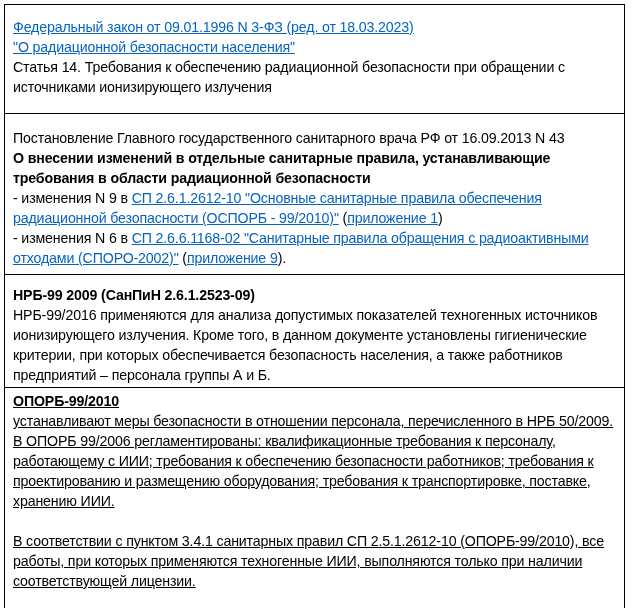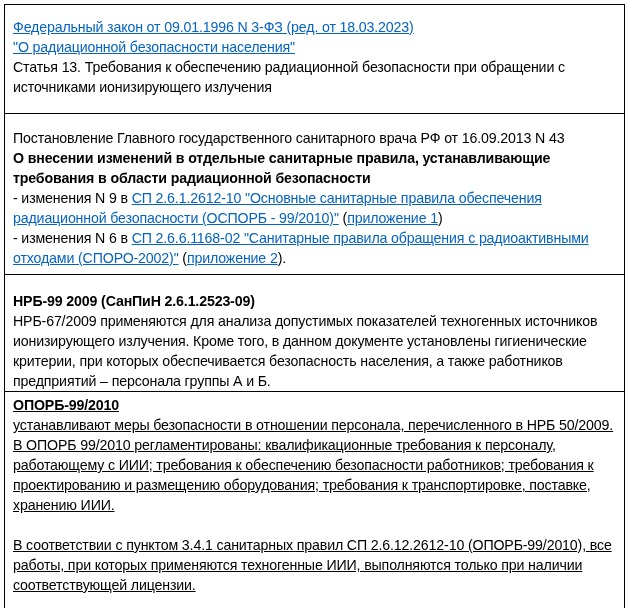--- a/index.html
+++ b/index.html
@@ -3,56 +3,56 @@
 <meta charset="utf-8">
 <style>
   html, body { margin: 0; padding: 0; background: #ffffff; }
   body { width: 632px; height: 608px; position: relative; overflow: hidden;
          font-family: "Liberation Sans", "DejaVu Sans", sans-serif; color: #000; }
   .doc-table { position: absolute; left: 4px; top: 4px; width: 621px; border-collapse: collapse; }
   .doc-table td { border: 1.5px solid #000; padding: 0 8px; vertical-align: top;
                   font-size: 14.2px; line-height: 20px; letter-spacing: -0.15px; }
   .row1 td { height: 109px; padding-top: 12px; box-sizing: border-box; }
   .row2 td { height: 161px; padding-top: 14px; box-sizing: border-box; }
-  .row3 td { height: 113px; padding-top: 16px; box-sizing: border-box; }
+  .row3 td { height: 113px; padding-top: 10px; box-sizing: border-box; }
   .row4 td { height: 226px; padding-top: 3px; box-sizing: border-box; text-decoration: underline; }
   a, .link { color: #0563C1; text-decoration: underline; }
   .bold { font-weight: bold; }
   .line { display: block; }
   .gap { display: block; height: 20px; }
 </style>
 </head>
 <body>
 
 <table class="doc-table">
   <tbody>
       <tr class="row1">
     <td>
       <a class="line link" href="#">Федеральный закон от 09.01.1996 N 3-ФЗ (ред. от 18.03.2023)</a>
       <a class="line link" href="#">"О радиационной безопасности населения"</a>
-      <span class="line">Статья 13. Требования к обеспечению радиационной безопасности при обращении с источниками ионизирующего излучения</span>
+      <span class="line">Статья 14. Требования к обеспечению радиационной безопасности при обращении с источниками ионизирующего излучения</span>
     </td>
   </tr>
   <tr class="row2">
     <td>
       <span class="line">Постановление Главного государственного санитарного врача РФ от 16.09.2013 N 43</span>
       <span class="line bold">О внесении изменений в отдельные санитарные правила, устанавливающие требования в области радиационной безопасности</span>
       <span class="line"><span>- изменения N 9 в </span><a class="link" href="#">СП 2.6.1.2612-10 "Основные санитарные правила обеспечения радиационной безопасности (ОСПОРБ - 99/2010)"</a><span> (</span><a class="link" href="#">приложение 1</a><span>)</span></span>
-      <span class="line"><span>- изменения N 6 в </span><a class="link" href="#">СП 2.6.6.1168-02 "Санитарные правила обращения с радиоактивными отходами (СПОРО-2002)"</a><span> (</span><a class="link" href="#">приложение 2</a><span>).</span></span>
+      <span class="line"><span>- изменения N 6 в </span><a class="link" href="#">СП 2.6.6.1168-02 "Санитарные правила обращения с радиоактивными отходами (СПОРО-2002)"</a><span> (</span><a class="link" href="#">приложение 9</a><span>).</span></span>
     </td>
   </tr>
   <tr class="row3">
     <td>
       <span class="line bold">НРБ-99 2009 (СанПиН 2.6.1.2523-09)</span>
-      <span class="line">НРБ-67/2009 применяются для анализа допустимых показателей техногенных источников ионизирующего излучения. Кроме того, в данном документе установлены гигиенические критерии, при которых обеспечивается безопасность населения, а также работников предприятий – персонала группы А и Б.</span>
+      <span class="line">НРБ-99/2016 применяются для анализа допустимых показателей техногенных источников ионизирующего излучения. Кроме того, в данном документе установлены гигиенические критерии, при которых обеспечивается безопасность населения, а также работников предприятий – персонала группы А и Б.</span>
     </td>
   </tr>
   <tr class="row4">
     <td>
       <span class="line bold">ОПОРБ-99/2010</span>
       <span class="line">устанавливают меры безопасности в отношении персонала, перечисленного в НРБ 50/2009.</span>
-      <span class="line">В ОПОРБ 99/2010 регламентированы: квалификационные требования к персоналу, работающему с ИИИ; требования к обеспечению безопасности работников; требования к проектированию и размещению оборудования; требования к транспортировке, поставке, хранению ИИИ.</span>
+      <span class="line">В ОПОРБ 99/2006 регламентированы: квалификационные требования к персоналу, работающему с ИИИ; требования к обеспечению безопасности работников; требования к проектированию и размещению оборудования; требования к транспортировке, поставке, хранению ИИИ.</span>
       <span class="gap"></span>
-      <span class="line">В соответствии с пунктом 3.4.1 санитарных правил СП 2.6.12.2612-10 (ОПОРБ-99/2010), все работы, при которых применяются техногенные ИИИ, выполняются только при наличии соответствующей лицензии.</span>
+      <span class="line">В соответствии с пунктом 3.4.1 санитарных правил СП 2.5.1.2612-10 (ОПОРБ-99/2010), все работы, при которых применяются техногенные ИИИ, выполняются только при наличии соответствующей лицензии.</span>
     </td>
   </tr>
 </tbody>
   </table>
 
 </body></html>

